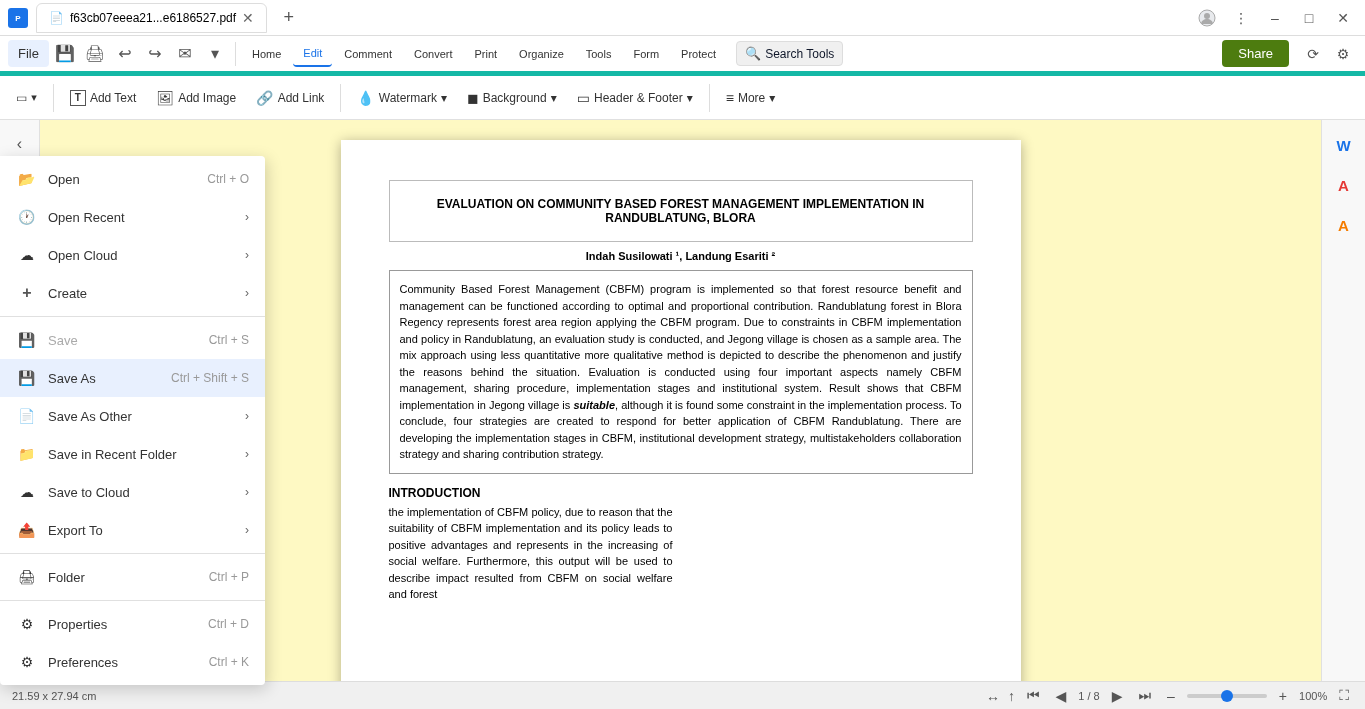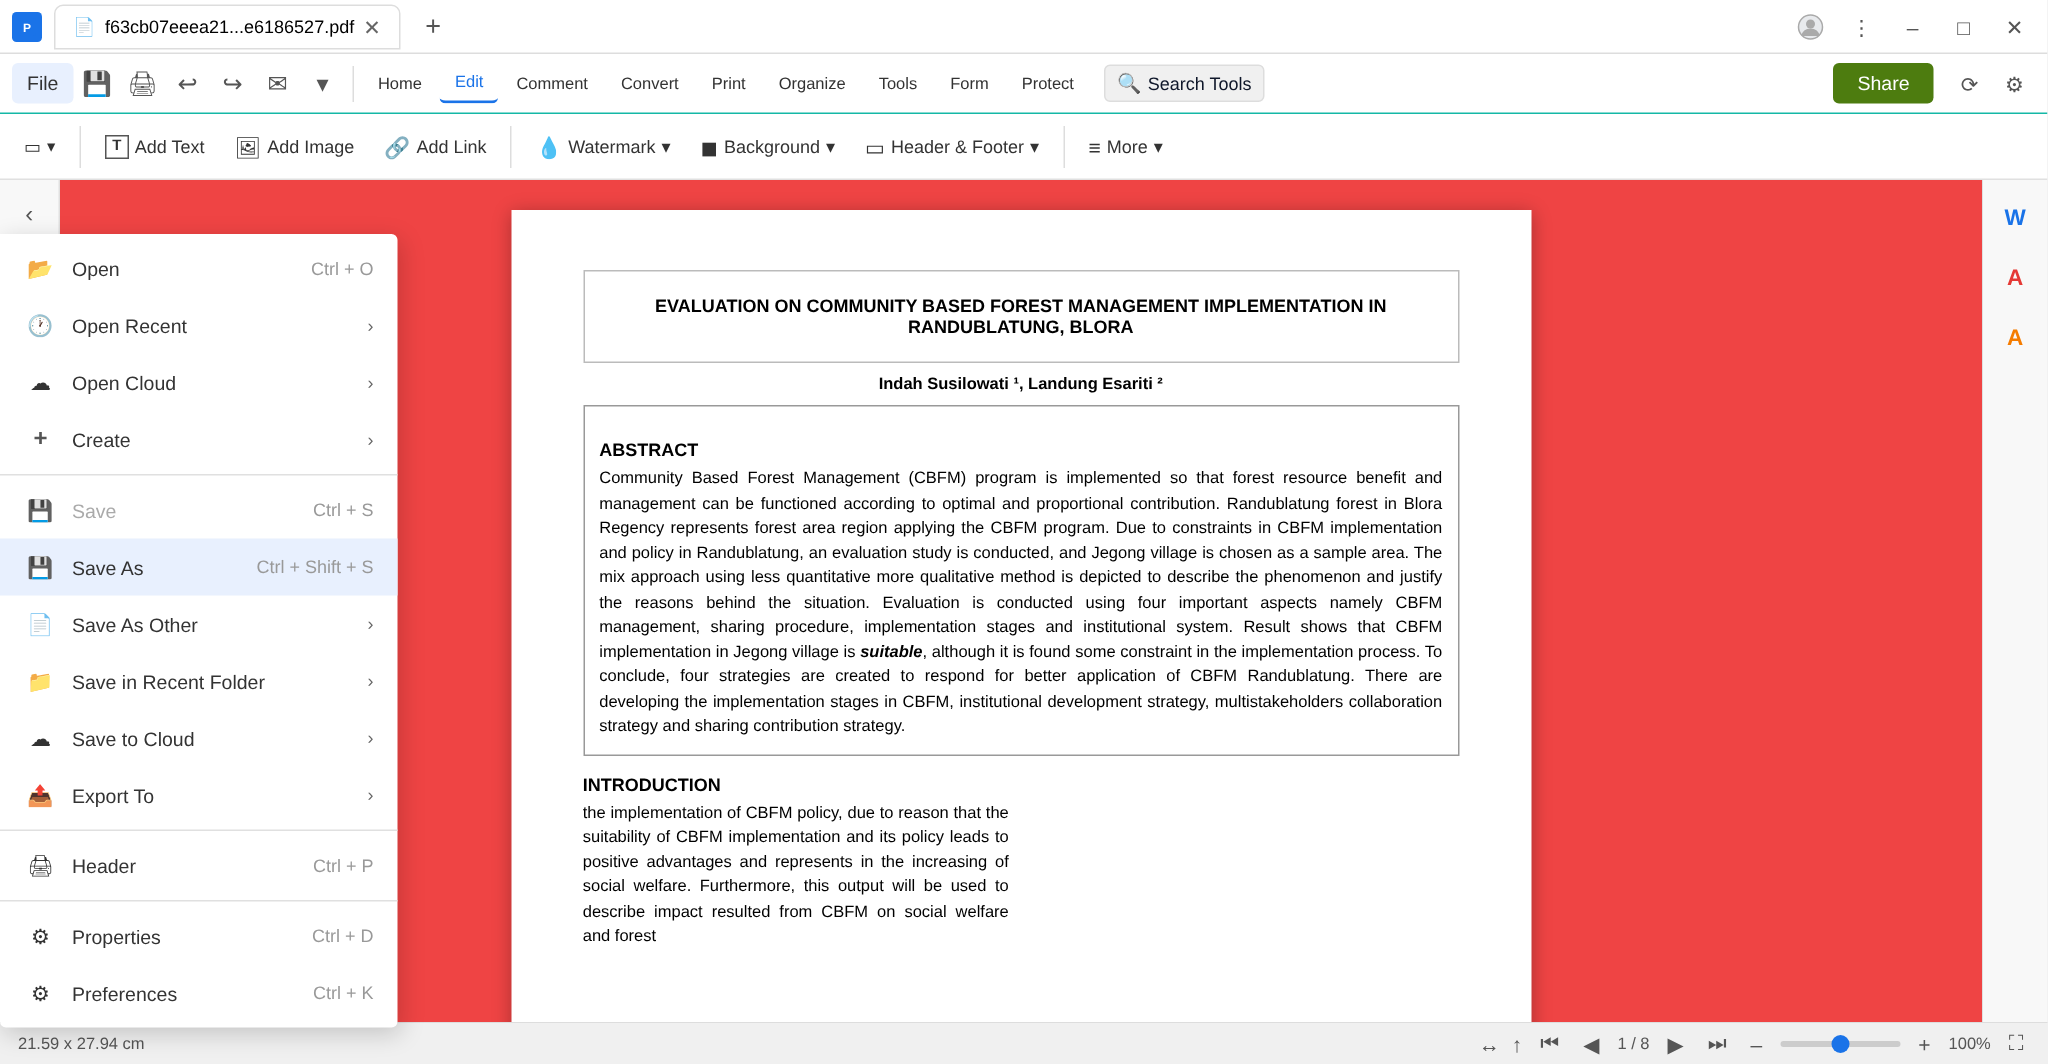--- a/index.html
+++ b/index.html
@@ -44,21 +44,21 @@
     .title-bar-right { margin-left: auto; display: flex; align-items: center; gap: 6px; }
     .title-action-btn { width: 28px; height: 28px; border-radius: 4px; display: flex; align-items: center; justify-content: center; cursor: pointer; color: #555; font-size: 14px; }
 
     
     .menu-bar {
       height: 40px;
       background: #fff;
       display: flex;
       align-items: center;
       padding: 0 8px;
-      border-bottom: 1px solid #14b8a6;
+      border-bottom: 5px solid #14b8a6;
       gap: 2px;
     }
     .menu-item {
       padding: 6px 10px;
       border-radius: 4px;
       cursor: pointer;
       font-size: 11px;
       color: #333;
       white-space: nowrap;
     }
@@ -147,21 +147,21 @@
     .sidebar-icon-btn {
       width: 32px; height: 32px;
       border-radius: 4px;
       display: flex; align-items: center; justify-content: center;
       cursor: pointer; color: #555; font-size: 16px;
     }
 
     
     .pdf-area {
       flex: 1;
-      background: #ef4444;
+      background: #fef9c3;
       overflow: auto;
       display: flex;
       flex-direction: column;
       align-items: center;
       padding: 20px;
       position: relative;
     }
     .pdf-page {
       background: white;
       width: 680px;
@@ -471,21 +471,21 @@
     <div class="file-menu-item">
       <span class="file-menu-icon">📤</span>
       <span class="file-menu-label">Export To</span>
       <span class="file-menu-arrow">›</span>
     </div>
 
     <div class="file-menu-divider"></div>
 
     <div class="file-menu-item">
       <span class="file-menu-icon">🖨</span>
-      <span class="file-menu-label">Header</span>
+      <span class="file-menu-label">Folder</span>
       <span class="file-menu-shortcut">Ctrl + P</span>
     </div>
 
     <div class="file-menu-divider"></div>
 
     <div class="file-menu-item">
       <span class="file-menu-icon">⚙</span>
       <span class="file-menu-label">Properties</span>
       <span class="file-menu-shortcut">Ctrl + D</span>
     </div>
@@ -505,21 +505,20 @@
     <div class="pdf-page">
       <div style="text-align:center;margin-bottom:8px;">
         <div style="border:1px solid #bbb;padding:8px;display:inline-block;width:100%;">
           <div class="pdf-title" style="border:none;font-size:12px;font-weight:bold;margin:0;">EVALUATION ON COMMUNITY BASED FOREST MANAGEMENT IMPLEMENTATION IN RANDUBLATUNG,  BLORA</div>
         </div>
       </div>
 
       <div class="pdf-authors" style="font-size:11px;">Indah Susilowati ¹, Landung Esariti ²</div>
 
       <div class="abstract-box">
-        <div class="pdf-abstract-head">ABSTRACT</div>
         <div class="pdf-body">Community Based Forest Management (CBFM) program is implemented so that forest resource benefit and management can be functioned according to optimal and proportional contribution. Randublatung forest in Blora Regency represents forest area region applying the CBFM program. Due to constraints in CBFM implementation and policy in Randublatung, an evaluation study is conducted, and Jegong village is chosen as a sample area. The mix approach using less quantitative more qualitative method is depicted to describe the phenomenon and justify the reasons behind the situation. Evaluation is conducted using four important aspects namely CBFM management, sharing procedure, implementation stages and institutional system. Result shows that CBFM implementation in Jegong village is <strong><em>suitable</em></strong>, although it is found some constraint in the implementation process. To conclude, four strategies are created to respond for better application of CBFM Randublatung. There are developing the implementation stages in CBFM, institutional development strategy, multistakeholders collaboration strategy and sharing contribution strategy.</div>
       </div>
 
       <div class="pdf-section-title">INTRODUCTION</div>
       <div class="pdf-two-col">
         <div>the implementation of CBFM policy, due to reason that the suitability of CBFM implementation and its policy leads to positive advantages and represents in the increasing of social welfare. Furthermore, this output will be used to describe impact resulted from CBFM on social welfare and forest</div>
       </div>
     </div>
   </div>
 

